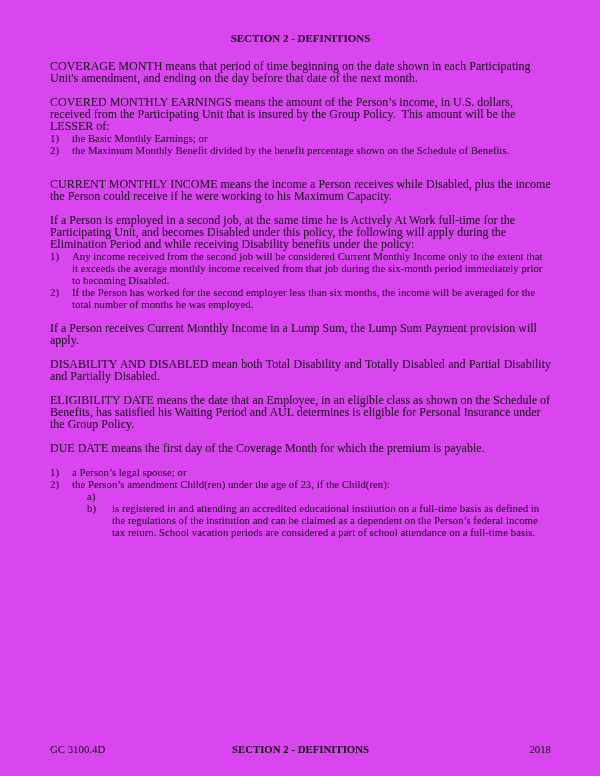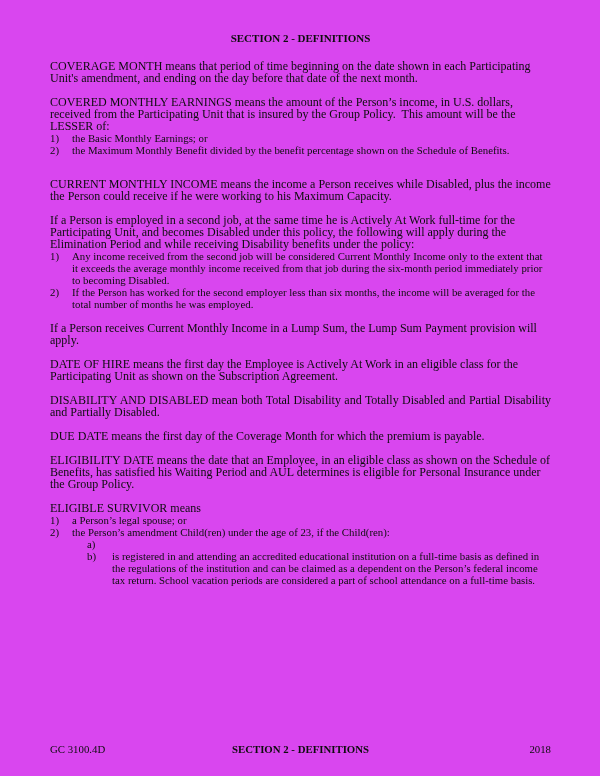--- a/index.html
+++ b/index.html
@@ -104,29 +104,27 @@
         <span class="text">Any income received from the second job will be considered Current Monthly Income only to the extent that it exceeds the average monthly income received from that job during the six-month period immediately prior to becoming Disabled.</span>
       </div>
       <div class="li">
         <span class="marker">2)</span>
         <span class="text">If the Person has worked for the second employer less than six months, the income will be averaged for the total number of months he was employed.</span>
       </div>
     </div>
 
     <p class="para">If a Person receives Current Monthly Income in a Lump Sum, the Lump Sum Payment provision will apply.</p>
 
-    <p class="para">DATE OF HIRE means the first day the Employee is Actively At Work in an eligible class for the Participating Unit as shown on the Subscription Agreement.</p>
 
     <p class="para just">DISABILITY AND DISABLED mean both Total Disability and Totally Disabled and Partial Disability and Partially Disabled.</p>
 
+    <p class="para">ELIGIBILITY DATE means the date that an Employee, in an eligible class as shown on the Schedule of Benefits, has satisfied his Waiting Period and AUL determines is eligible for Personal Insurance under the Group Policy.</p>
+
     <p class="para">DUE DATE means the first day of the Coverage Month for which the premium is payable.</p>
 
-    <p class="para">ELIGIBILITY DATE means the date that an Employee, in an eligible class as shown on the Schedule of Benefits, has satisfied his Waiting Period and AUL determines is eligible for Personal Insurance under the Group Policy.</p>
-
-    <p class="para tight">ELIGIBLE SURVIVOR means</p>
     <div class="list no-gap">
       <div class="li">
         <span class="marker">1)</span>
         <span class="text">a Person’s legal spouse; or</span>
       </div>
       <div class="li">
         <span class="marker">2)</span>
         <span class="text">the Person’s amendment Child(ren) under the age of 23, if the Child(ren):</span>
       </div>
       <div class="li sub">

